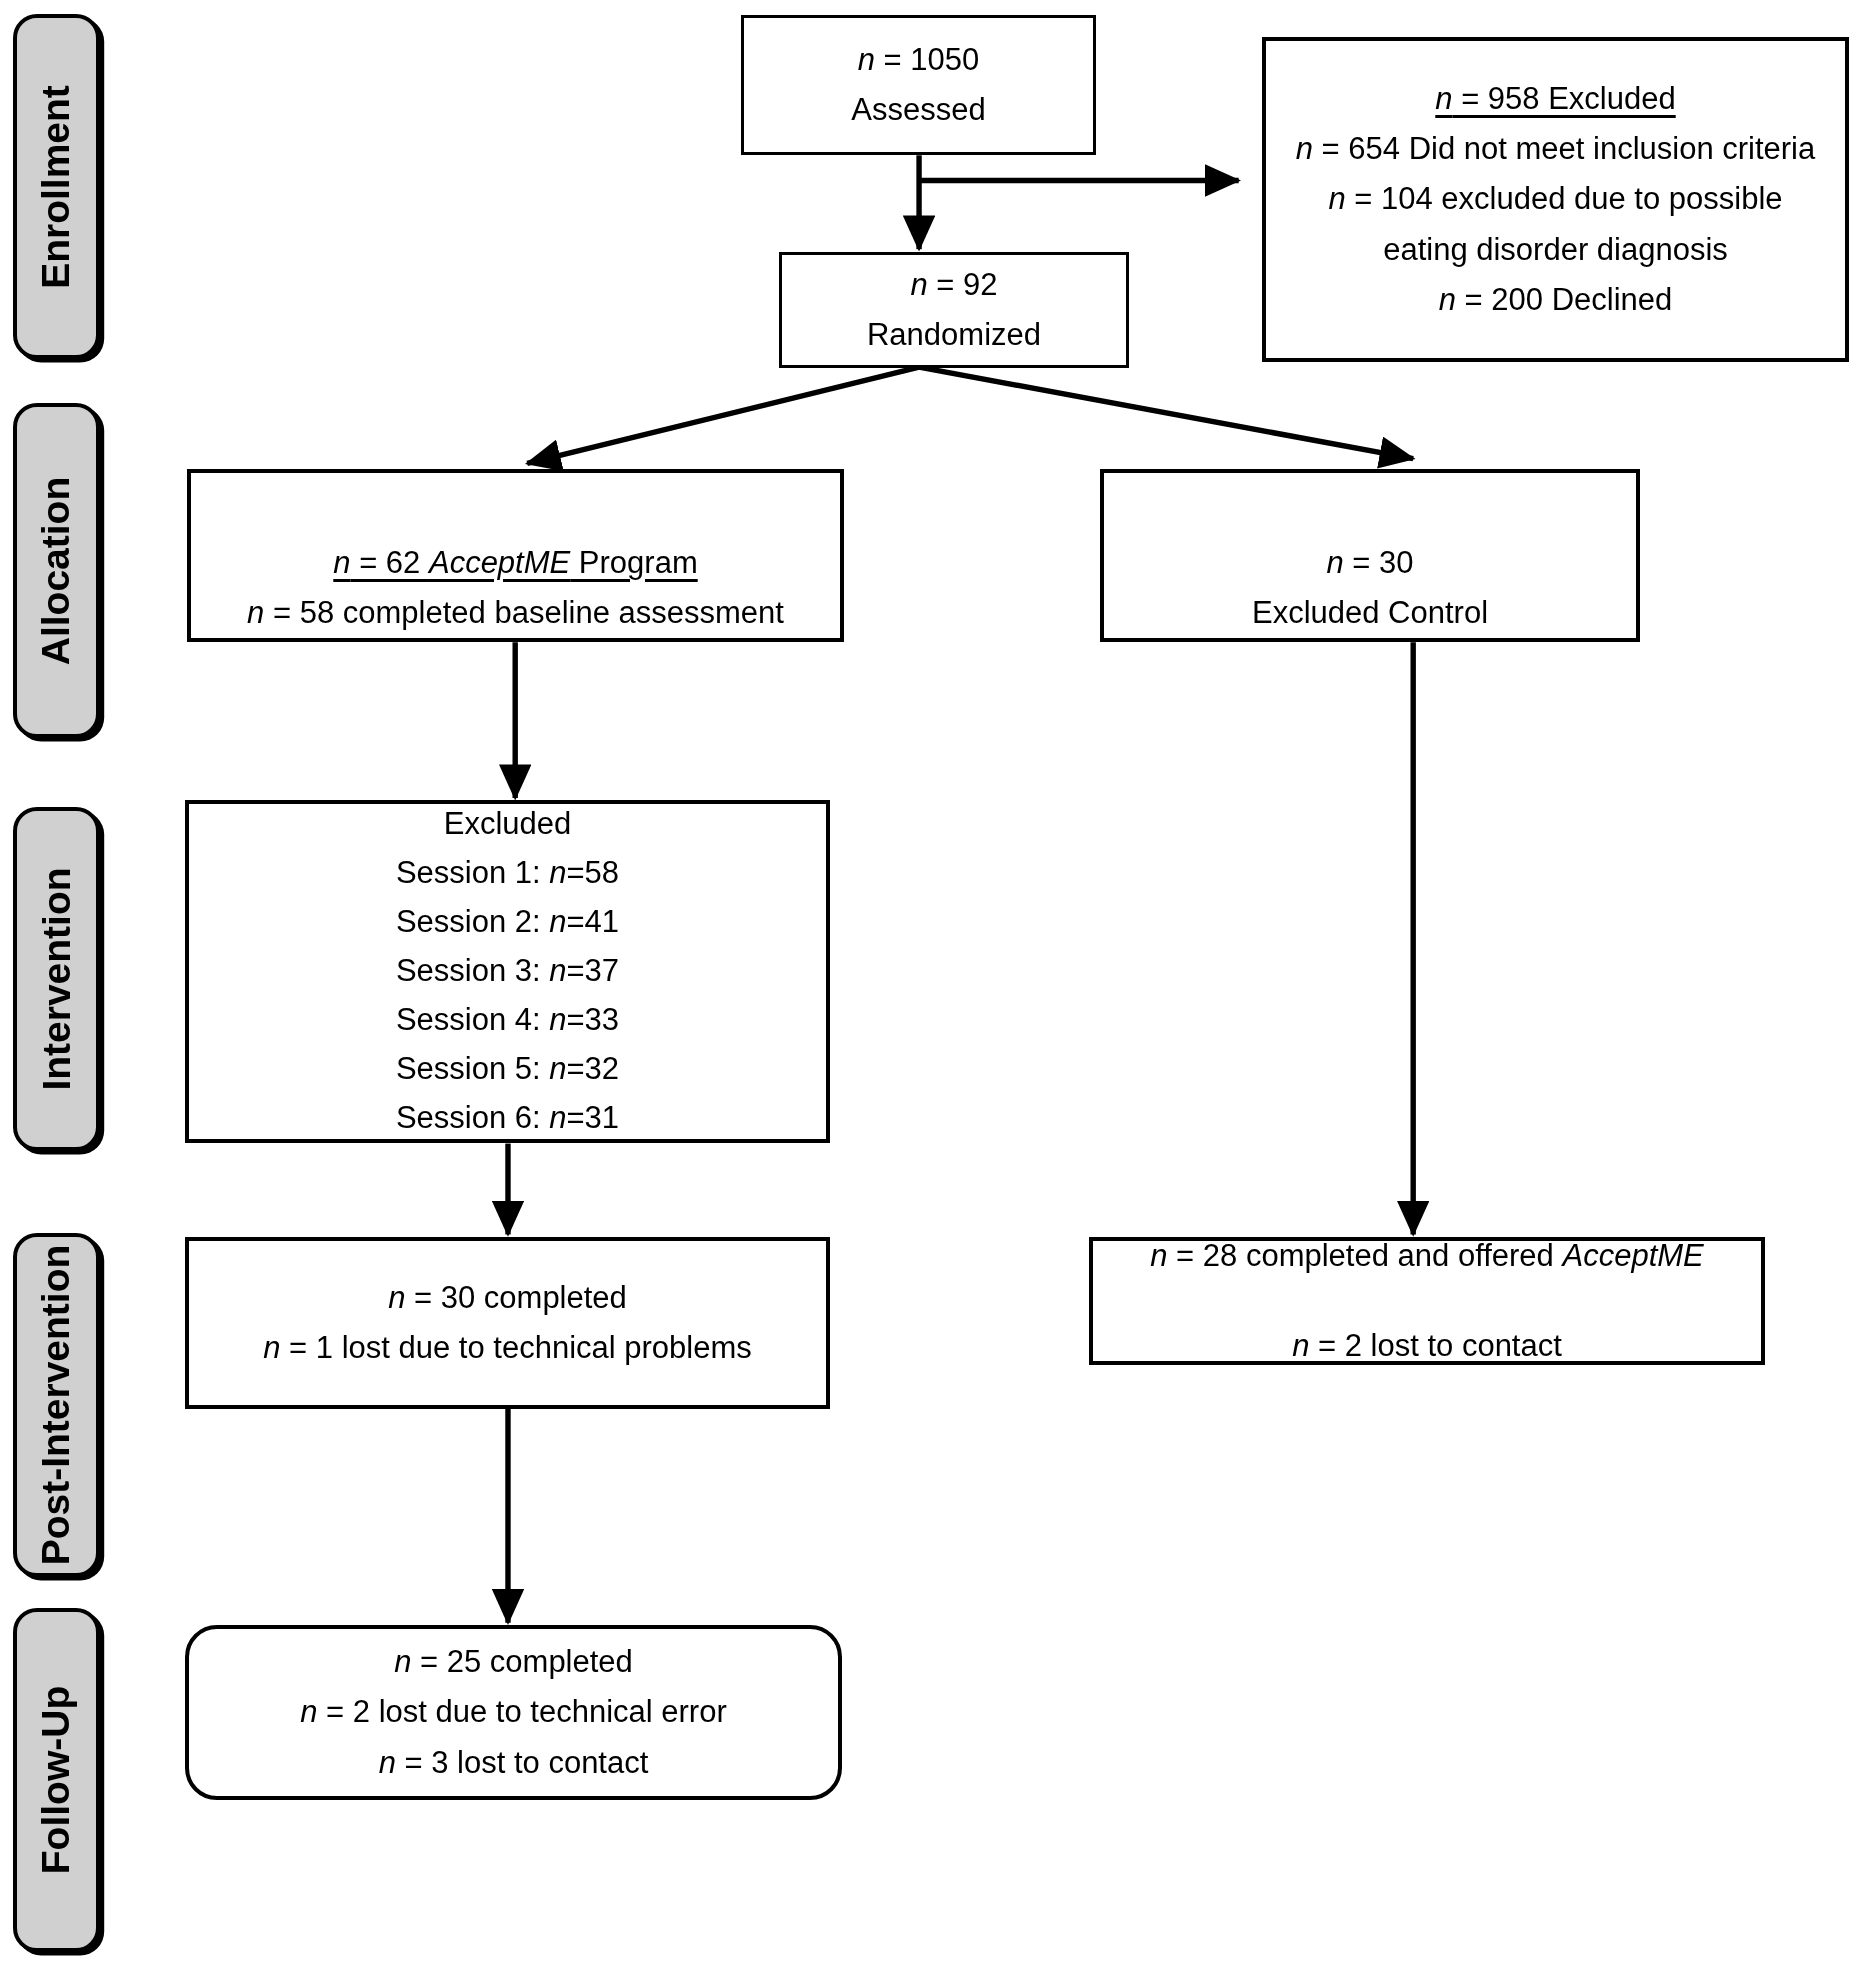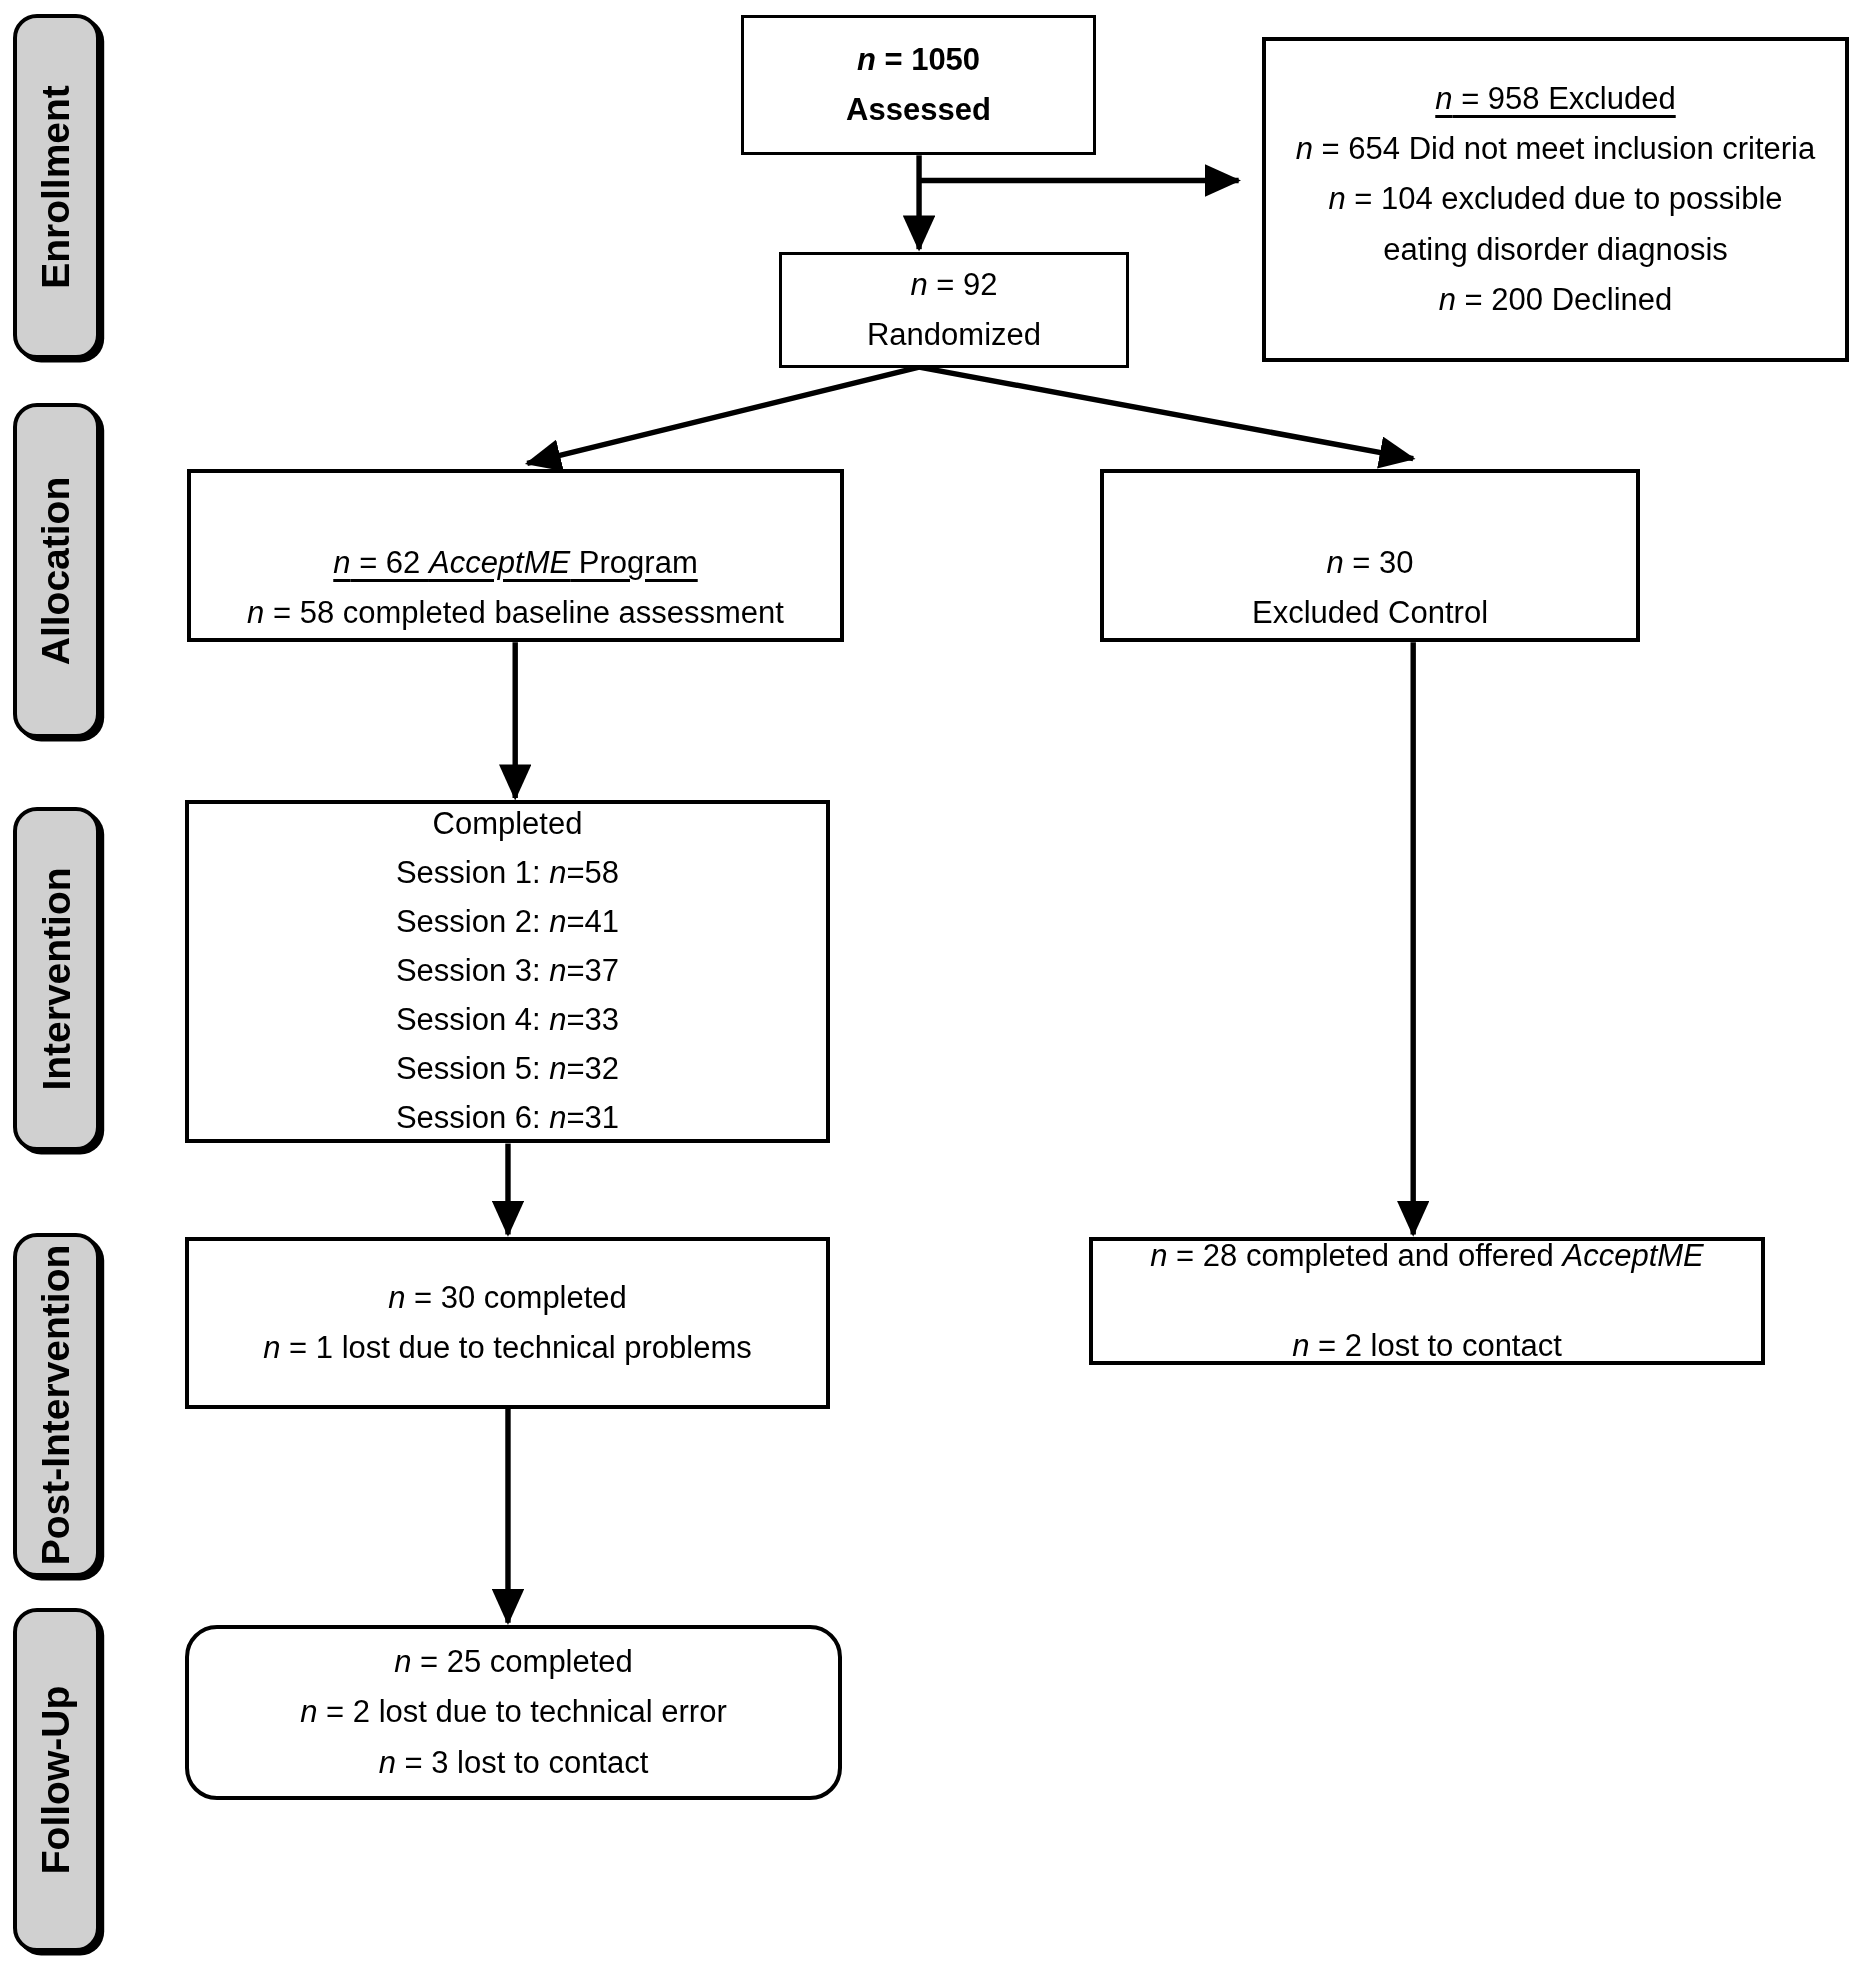--- a/index.html
+++ b/index.html
@@ -15,21 +15,21 @@
   .box .line.u{text-decoration:underline;text-decoration-thickness:3px;text-underline-offset:6px;}
   .thin{border-width:3.6px;}
   .topalign{justify-content:flex-end;padding-top:28px;}
 
   .stage{position:absolute;left:12.6px;width:87px;background:#d0d0d0;border:4.2px solid #000;
          border-radius:24px;box-shadow:4.2px 3.6px 0 0 #000;box-sizing:border-box;
          display:flex;justify-content:center;align-items:center;}
   .stage span{transform:rotate(-90deg);white-space:nowrap;font-size:39px;font-weight:bold;}
 
   
-  #box-assessed    {left:741px;top:15px;  width:355px; height:140px;font-weight:bold;}
+  #box-assessed    {left:741px;top:15px;  width:355px; height:140px;}
   #box-excluded    {left:1262px;top:37px;  width:587px; height:325px;padding:6px 18px;}
   #box-randomized  {left:779px;top:252px; width:350px; height:116px;align-items:center;}
   #box-acceptme    {left:187px; top:469px; width:657px;height:173px;}
   #box-waitlist    {left:1100px;top:469px; width:540px;height:173px;}
   #box-intervention{left:185px; top:800px;width:645px;height:343px;font-size:31px;line-height:1.58;}
   #box-postleft    {left:185px; top:1237px;width:645px;height:172px;}
   #box-postright   {left:1089px;top:1237px;width:676px;height:128px;gap:40px;}
   #box-followup    {left:185px; top:1625px;width:657px;height:175px;border-radius:32px;}
 
   #stage-enrollment       {top:14px;  height:345px;}
@@ -91,21 +91,21 @@
     </div>
   <div class="box topalign" id="box-acceptme">
       <div class="line u"><i>n</i> = 62 <i>AcceptME</i> Program</div>
       <div class="line"><i>n</i> = 58 completed baseline assessment</div>
     </div>
   <div class="box topalign" id="box-waitlist">
       <div class="line"><i>n</i> = 30</div>
       <div class="line">Excluded Control</div>
     </div>
   <div class="box" id="box-intervention">
-      <div class="line">Completed</div>
+      <div class="line">Excluded</div>
       <div class="line">Session 1: <i>n</i>=58</div>
       <div class="line">Session 2: <i>n</i>=41</div>
       <div class="line">Session 3: <i>n</i>=37</div>
       <div class="line">Session 4: <i>n</i>=33</div>
       <div class="line">Session 5: <i>n</i>=32</div>
       <div class="line">Session 6: <i>n</i>=31</div>
     </div>
   <div class="box" id="box-postleft">
       <div class="line"><i>n</i> = 30 completed</div>
       <div class="line"><i>n</i> = 1 lost due to technical problems</div>

